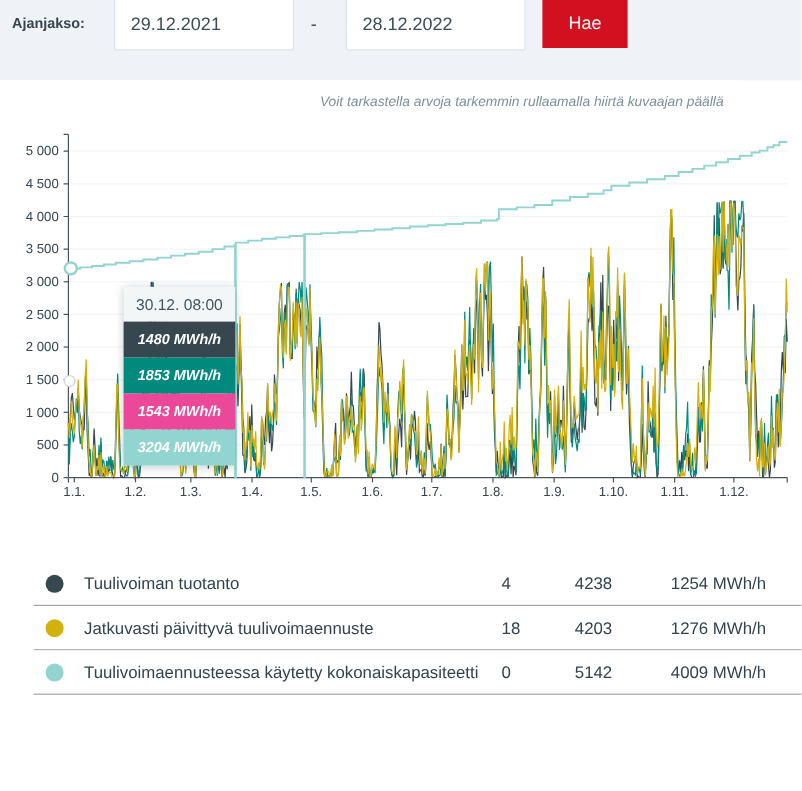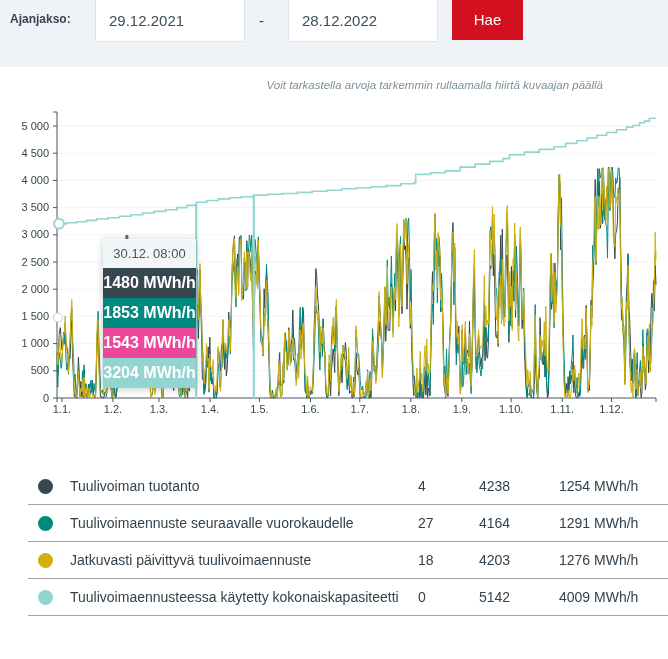--- a/index.html
+++ b/index.html
@@ -9,21 +9,21 @@
   .date-input { position:absolute; top:-2px; height:44px; width:150px; background:#fff; border:1px solid #dde3e8; border-radius:2px; font-size:15px; color:#3c4d57; padding-left:13px; font-family:"Liberation Sans", sans-serif; }
   #date-start { left:95px; }
   #date-end { left:288px; }
   .date-sep { position:absolute; left:259px; top:12px; font-size:15px; color:#36454f; }
   .search-btn { position:absolute; left:452px; top:-2px; width:71px; height:42px; background:#d2101f; color:#fff; border:none; font-size:15px; font-family:"Liberation Sans", sans-serif; cursor:pointer; }
   .panel { position:absolute; left:0; top:67px; width:616px; height:592px; background:#fff; }
   .hint { position:absolute; right:13px; top:12px; font-size:11.5px; font-style:italic; color:#7e8f9a; }
   #chart-svg { position:absolute; left:0; top:28px; }
   .tooltip { position:absolute; left:103px; top:172px; width:93px; box-shadow:0 1px 7px rgba(40,60,70,.28); z-index:5; }
   .tooltip-header { height:29px; background:#f3f6f7; color:#45545e; font-size:13px; display:flex; align-items:center; justify-content:center;text-align:center; }
-  .tooltip-row { height:30px; color:#fff; font-size:16px; font-weight:bold; display:flex; align-items:center; justify-content:center; }
+  .tooltip-row { height:30px; color:#fff; font-size:12px; font-weight:bold; display:flex; align-items:center; justify-content:center;font-style:italic; }
   .legend { position:absolute; left:28px; top:401px; width:640px; }
   .legend-grid-row { display:grid; grid-template-columns:42px 1fr 61px 80px 109px; align-items:center; }
   .legend-header { height:36px; background:#f5f6f8; font-size:14px; font-weight:bold; color:#33424c; }
   .legend-row { height:37px; border-bottom:1px solid #a3a3a3; font-size:14px; color:#33424c; background:#fff; }
   .swatch { width:15px; height:15px; border-radius:50%; margin-left:10px; }
   .cell-label { padding-right:8px; }
 </style>
 </head>
 <body>
 
@@ -121,29 +121,20 @@
           <div>
             <div class="swatch" style="background: rgb(55, 71, 79);"></div>
           </div>
           <div class="cell-label">Tuulivoiman tuotanto</div>
           <div>4</div>
           <div>4238</div>
           <div>1254 MWh/h</div>
         </div>
         <div class="legend-grid-row legend-row">
           <div>
-            <div class="swatch" style="background: rgb(0, 137, 125);"></div>
-          </div>
-          <div class="cell-label">Tuulivoimaennuste seuraavalle vuorokaudelle</div>
-          <div>27</div>
-          <div>4164</div>
-          <div>1291 MWh/h</div>
-        </div>
-        <div class="legend-grid-row legend-row">
-          <div>
             <div class="swatch" style="background: rgb(211, 176, 14);"></div>
           </div>
           <div class="cell-label">Jatkuvasti päivittyvä tuulivoimaennuste</div>
           <div>18</div>
           <div>4203</div>
           <div>1276 MWh/h</div>
         </div>
         <div class="legend-grid-row legend-row">
           <div>
             <div class="swatch" style="background: rgb(146, 212, 208);"></div>

